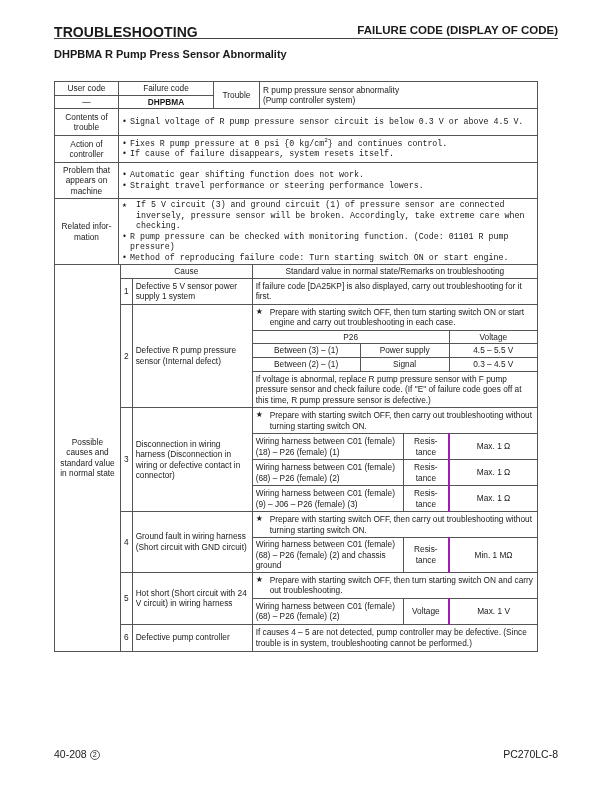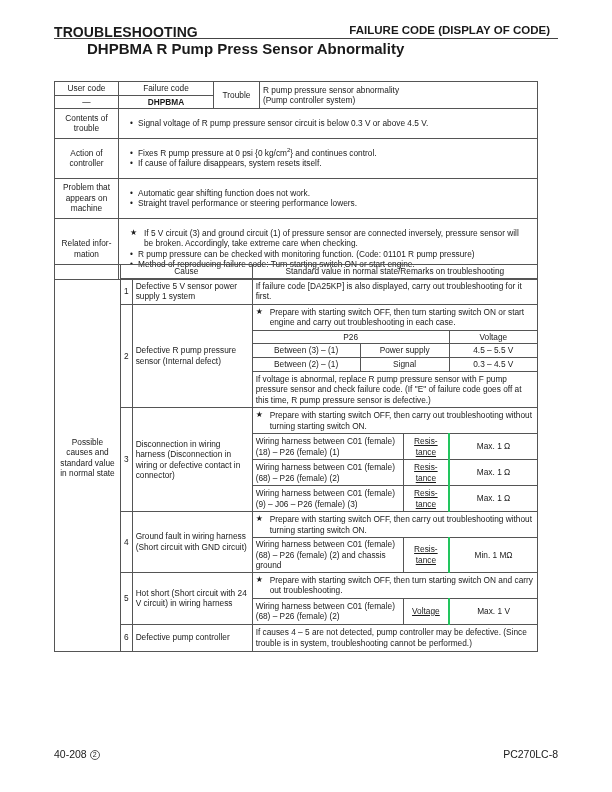--- a/index.html
+++ b/index.html
@@ -1,27 +1,27 @@
 <!DOCTYPE html>
 <html><head>
 <meta charset="utf-8">
 <style>
   html, body { margin: 0; padding: 0; background: #ffffff; }
   body { width: 612px; height: 792px; position: relative; font-family: "Liberation Sans", sans-serif; color: #1a1a1a; }
   .hdr { position: absolute; left: 54px; top: 24px; width: 504px; height: 14px; border-bottom: 1.5px solid #444; }
   .hdr-left { position: absolute; left: 0; top: 0; font-size: 14px; font-weight: bold; letter-spacing: 0.1px; }
-  .hdr-right { position: absolute; right: 8px; top: 0; font-size: 11.5px; font-weight: bold; }
-  .title { position: absolute; left: 54px; top: 40px; font-size: 15px; font-weight: bold; margin-left: 33px; }
+  .hdr-right { position: absolute; right: 0; top: 0; font-size: 11.5px; font-weight: bold; }
+  .title { position: absolute; left: 54px; top: 48px; font-size: 11px; font-weight: bold; }
   table { border-collapse: collapse; position: absolute; font-size: 8.3px; line-height: 10.5px; }
   td { border: 0.8px solid #555; vertical-align: middle; padding: 1px 3px; }
   .c { text-align: center; }
-  .grey-r { border-right: 2px solid #22c55e; text-decoration: underline; }
+  .grey-r { border-right: 2px solid #a21caf; }
   .t1 { left: 54px; top: 81px; width: 484px; }
   .t2 { left: 54px; top: 264px; width: 484px; }
-  ul.b { list-style: none; margin: 8px; padding: 0; }
+  ul.b { list-style: none; margin: 0; padding: 0; font-family: Liberation Mono, monospace; }
   ul.b li { position: relative; padding-left: 8px; }
   ul.b li::before { content: "•"; position: absolute; left: 0; }
   ul.b li.star { padding-left: 14px; }
   ul.b li.star::before { content: "★"; left: 0; font-size: 8px; }
   .star-p { position: relative; padding-left: 14px; }
   .star-p::before { content: "★"; position: absolute; left: 0; font-size: 8px; }
   .footer-left { position: absolute; left: 54px; top: 748px; font-size: 10.5px; }
   .footer-left .rev { font-size: 7px; border: 0.6px solid #555; border-radius: 50%; display: inline-block; width: 8px; height: 8px; line-height: 8px; text-align: center; margin-left: 3px; vertical-align: middle; }
   .footer-right { position: absolute; right: 54px; top: 748px; font-size: 10.5px; margin-left: 13px; }
   b { font-weight: normal; }

